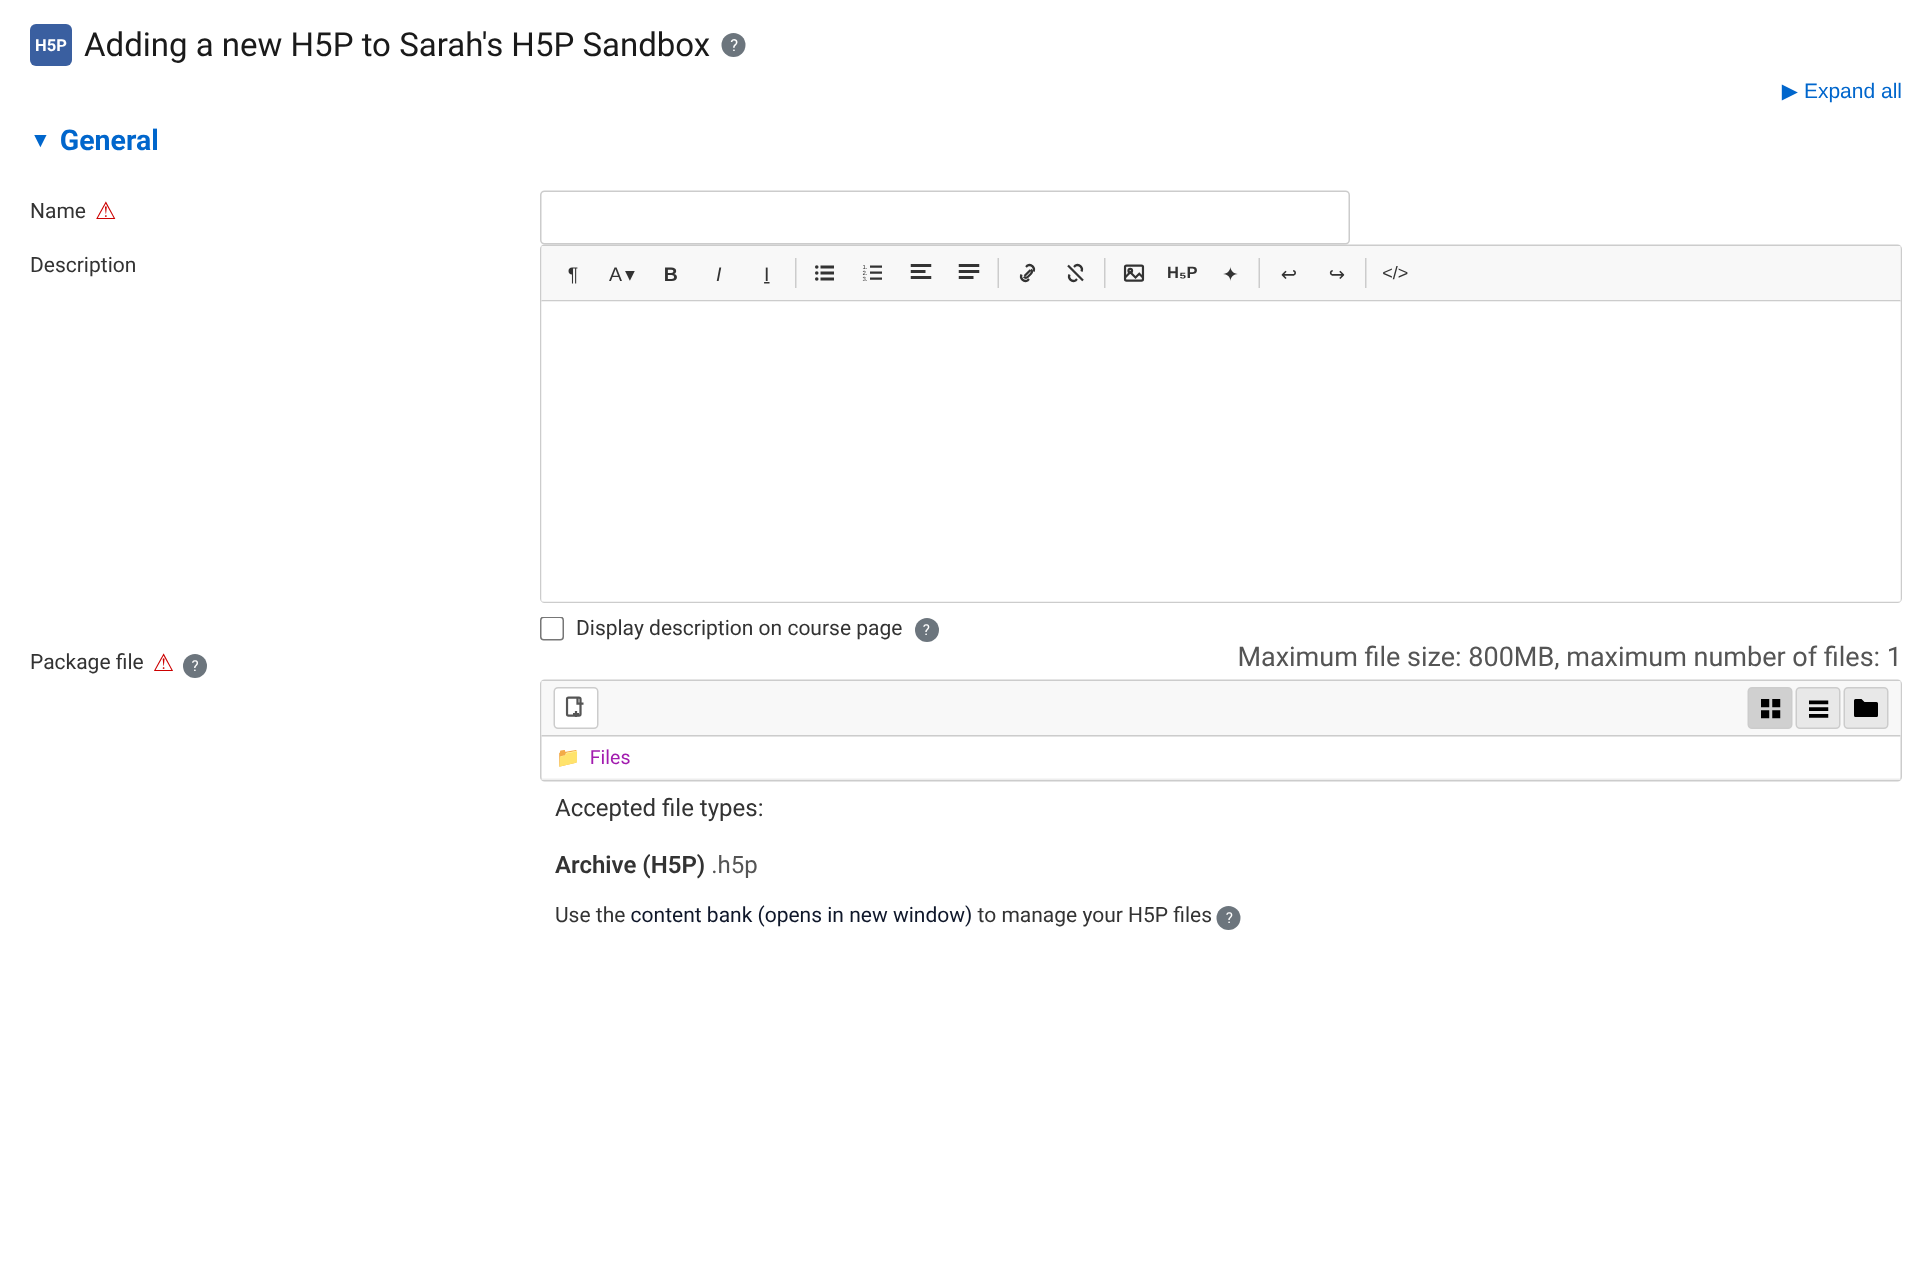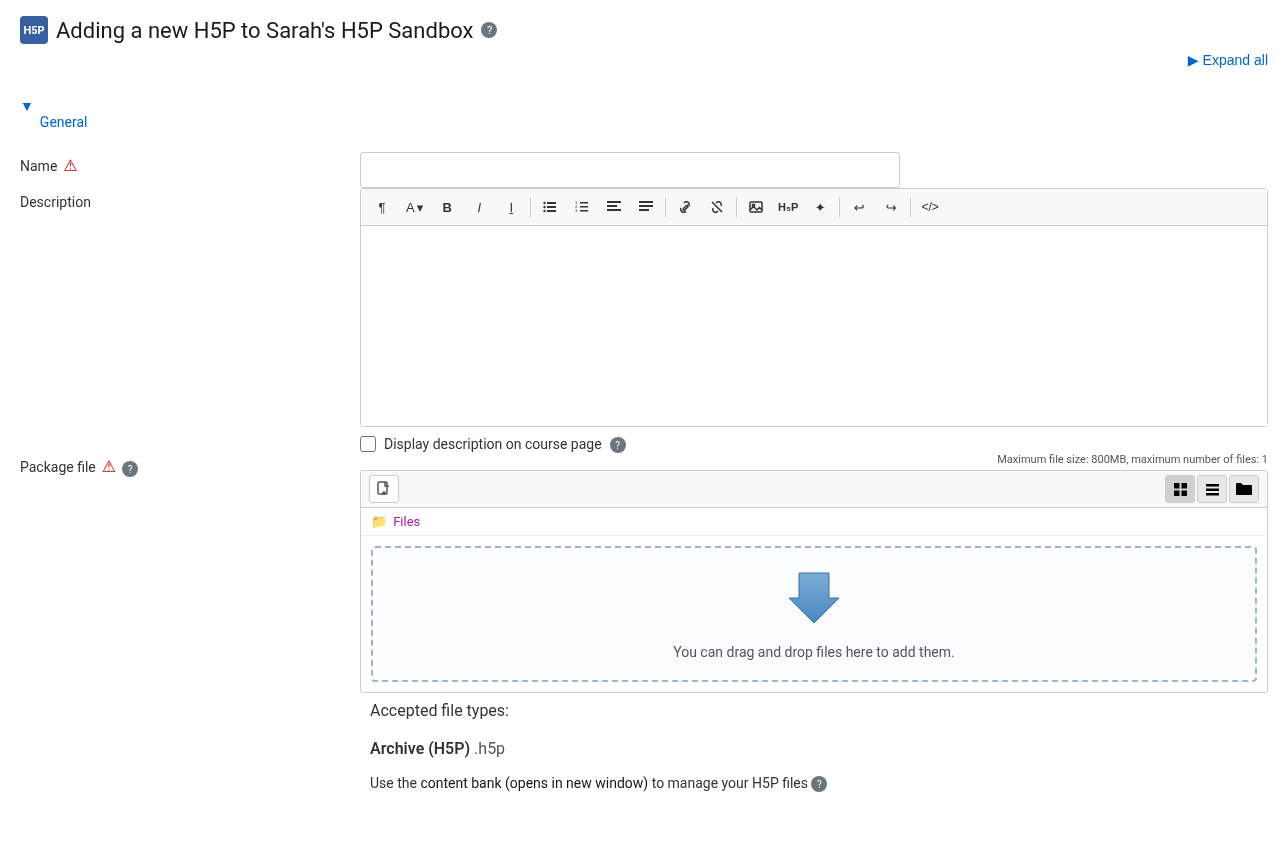--- a/index.html
+++ b/index.html
@@ -69,24 +69,23 @@
 
     .section-header {
       display: flex;
       align-items: center;
       gap: 6px;
       margin-bottom: 16px;
       padding: 6px 0;
     }
 
     .section-title {
-      font-size: 14px;
-      font-weight: 400;
+      font-size: 19px;
+      font-weight: 700;
       color: #0066cc;
-      margin-top: 32px;
     }
 
     .chevron-icon {
       color: #0066cc;
       font-size: 14px;
       cursor: pointer;
     }
 
     .form-row {
       display: flex;
@@ -213,21 +212,21 @@
 
     .checkbox-label {
       font-size: 14px;
       color: #333;
     }
 
     
     .file-info-row {
       display: flex;
       justify-content: flex-end;
-      font-size: 11px;
+      font-size: 18px;
       color: #555;
       margin-bottom: 4px;
     }
 
     .file-manager {
       border: 1px solid #ccc;
       border-radius: 3px;
     }
 
     .file-manager-toolbar {
@@ -528,34 +527,20 @@
         </div>
       </div>
 
       <div class="file-breadcrumb">
         <span class="folder-icon">📁</span>
         <a class="files-link">
           <span>Files</span>
         </a>
       </div>
 
-      <div class="drop-zone">
-
-        <svg class="drop-arrow-svg" viewBox="0 0 60 60" xmlns="http://www.w3.org/2000/svg">
-          <defs>
-            <linearGradient id="arrowGrad" x1="0%" y1="0%" x2="0%" y2="100%">
-              <stop offset="0%" style="stop-color:#7baed4;stop-opacity:1"></stop>
-              <stop offset="100%" style="stop-color:#4a86c0;stop-opacity:1"></stop>
-            </linearGradient>
-          </defs>
-
-          <polygon points="15,5 45,5 45,30 55,30 30,55 5,30 15,30" fill="url(#arrowGrad)" stroke="#3a70a8" stroke-width="1"></polygon>
-        </svg>
-        <div class="drop-text">You can drag and drop files here to add them.</div>
-      </div>
     </div>
 
     <div class="accepted-files">
       <div>Accepted file types:</div>
       <br>
       <div>
         <span class="archive-label">Archive (H5P)</span>
         <span class="archive-ext">.h5p</span>
       </div>
     </div>

